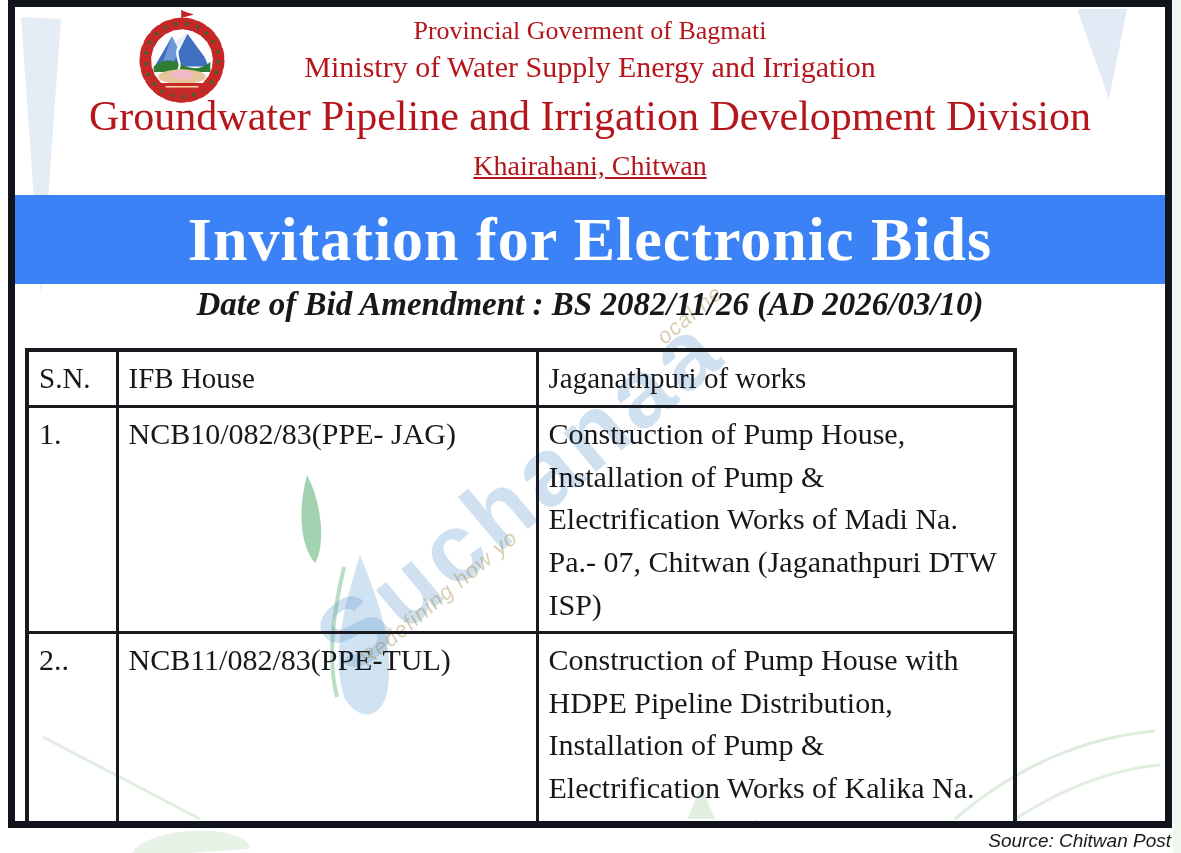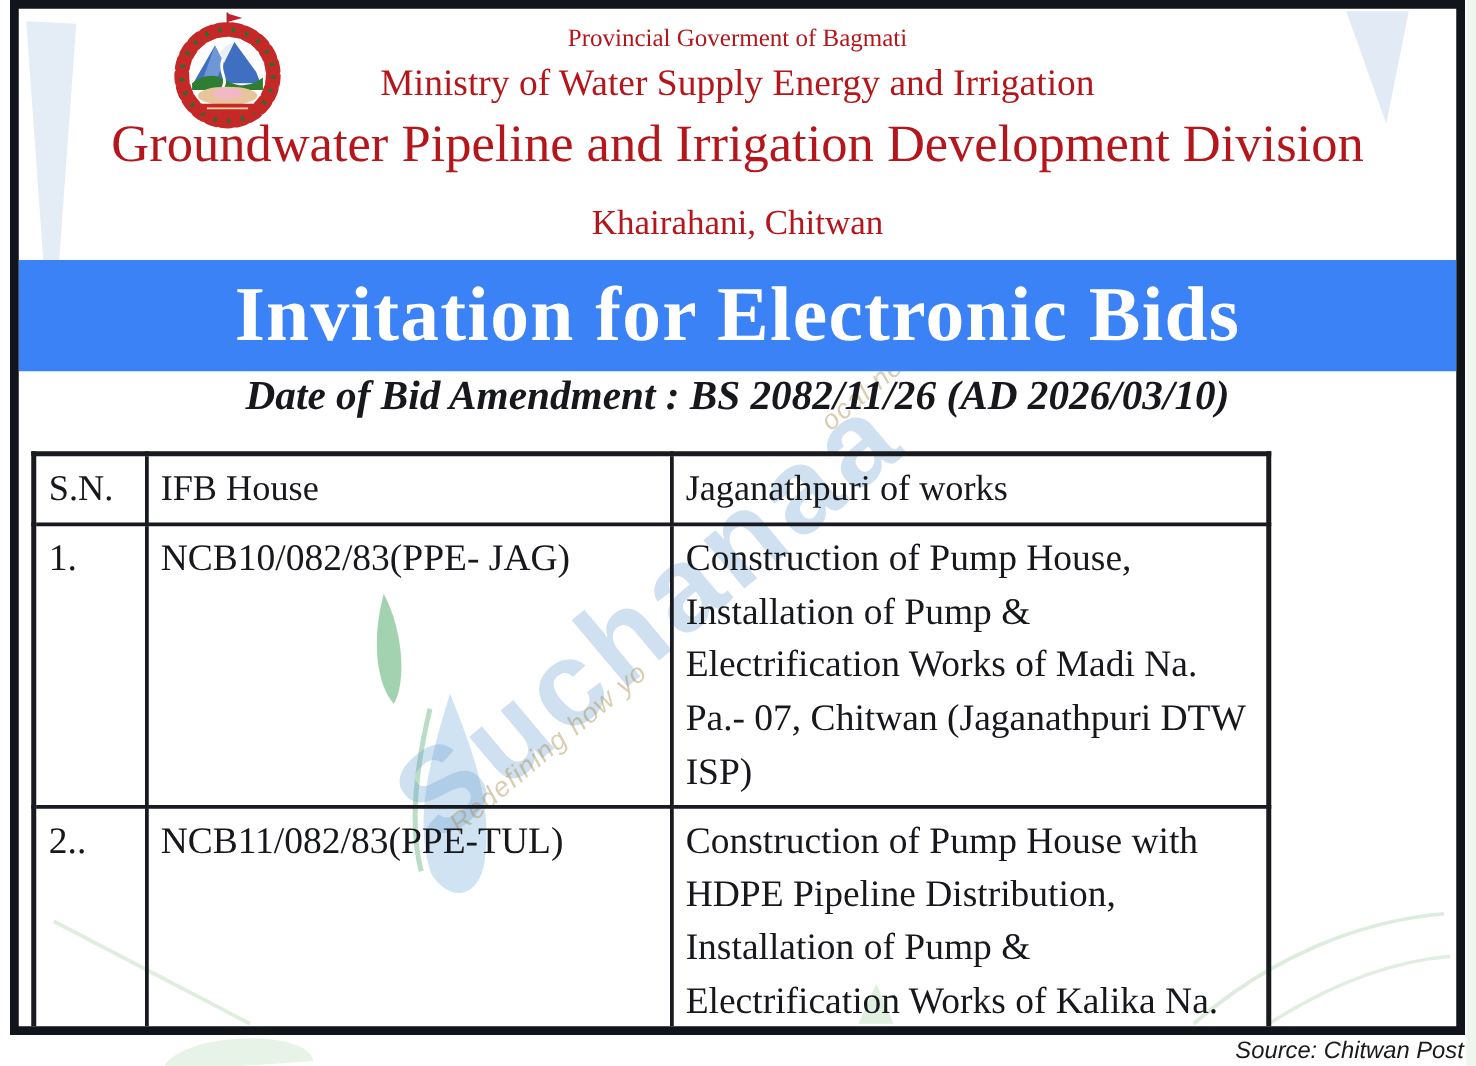--- a/index.html
+++ b/index.html
@@ -46,24 +46,24 @@
     font-family: "Liberation Sans", sans-serif;
     font-style: italic; font-size: 22px; letter-spacing: 1px;
     color: rgba(168,138,72,0.42);
     white-space: nowrap;
   }
   .wm-tagline.frag1 { left: 348px; top: 640px; }
   .wm-tagline.frag2 { left: 645px; top: 318px; }
   .content { position: relative; z-index: 1; padding-top: 6px; }
   .emblem { position: absolute; left: 112px; top: 2px; width: 110px; height: 96px; }
   .hdr { text-align: center; color: #b4161c; }
-  .hdr-line1 { font-size: 20px; line-height: 36px; }
+  .hdr-line1 { font-size: 26px; line-height: 36px; }
   .hdr-line2 { font-size: 30px; line-height: 36px; }
   .hdr-line3 { font-size: 42px; line-height: 54px; margin-top: 4px; }
-  .hdr-line4 { font-size: 28px; line-height: 34px; margin-top: 19px; }
+  .hdr-line4 { font-size: 28px; line-height: 34px; margin-top: 6px; text-decoration: underline; }
   .banner {
     margin-top: 12px; height: 89px;
     background: #3b82f6;
     display: flex; align-items: center; justify-content: center;
   }
   .banner-title {
     color: #ffffff; font-weight: 700; font-size: 62px; letter-spacing: 1px;
     font-family: "Liberation Serif", serif;
   }
   .amendment {

